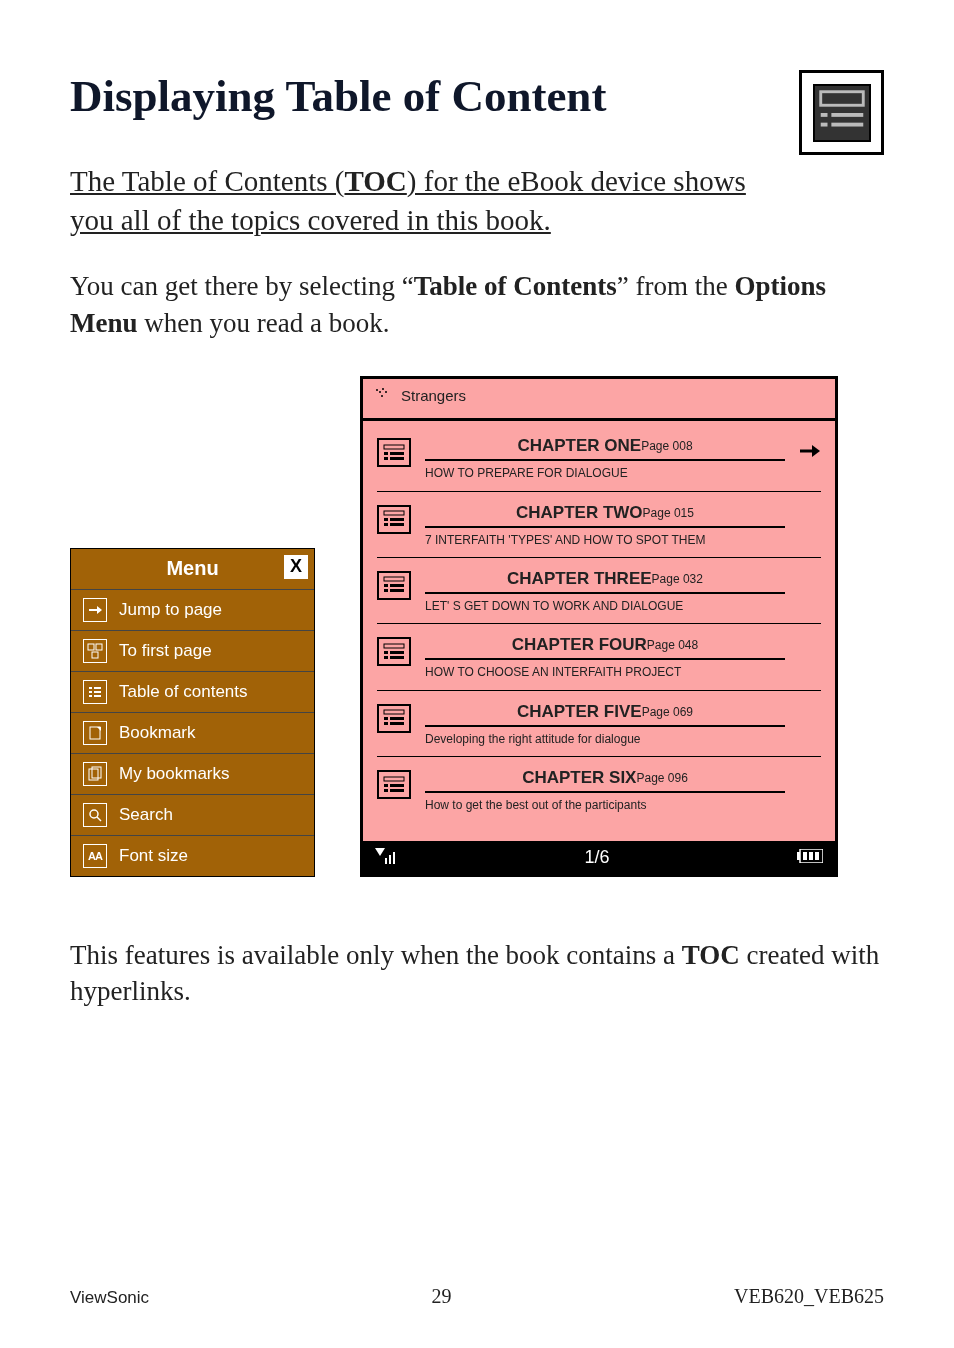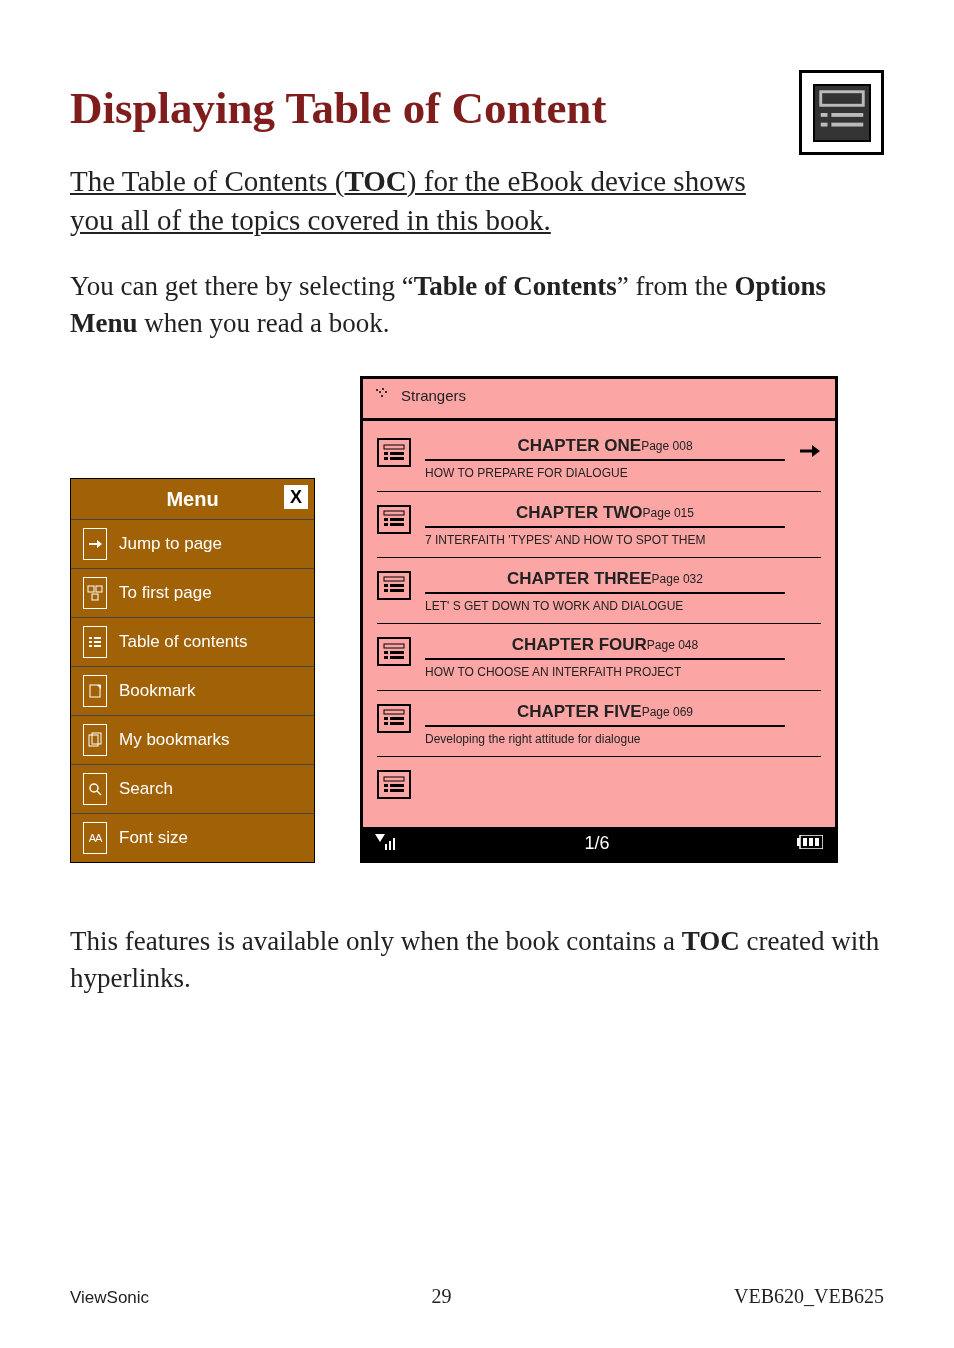--- a/index.html
+++ b/index.html
@@ -1,33 +1,33 @@
 <!DOCTYPE html>
 <html><head>
 <meta charset="utf-8">
 <style>
   * { box-sizing: border-box; margin: 0; padding: 0; }
   html, body { width: 954px; height: 1348px; background: #fff; font-family: "Times New Roman", Times, serif; color: #222; }
   .page { position: relative; width: 954px; height: 1348px; padding: 70px 70px 40px 70px; }
   .title-row { display: flex; justify-content: space-between; align-items: flex-start; }
-  .title { font-size: 45px; font-weight: bold; color: #7f1d1d; margin-top: 12px; }
+  .title { font-size: 45px; font-weight: bold; color: #0f172a; }
   .title-icon-box { width: 85px; height: 85px; border: 3.5px solid #000; background: #fff; display: flex; align-items: center; justify-content: center; }
   .title-icon-box svg { width: 58px; height: 58px; }
   .intro { margin-top: 7px; font-size: 29px; line-height: 1.35; max-width: 700px; text-decoration: underline; }
   .intro2 { margin-top: 28px; font-size: 27px; line-height: 1.35; }
 
   .figure-area { margin-top: 35px; display: flex; align-items: flex-end; gap: 45px; }
 
   
   .menu-panel { width: 245px; background: #a16207; color: #fff; border: 1px solid #000; font-family: Arial, Helvetica, sans-serif; }
   .menu-header { display: flex; align-items: center; justify-content: center; position: relative; height: 40px; }
   .menu-title { font-weight: bold; font-size: 20px; }
   .menu-close { position: absolute; right: 6px; top: 6px; width: 24px; height: 24px; background: #fff; color: #000; font-weight: bold; font-size: 18px; display: flex; align-items: center; justify-content: center; font-family: Arial, sans-serif; }
   .menu-item { display: flex; align-items: center; gap: 12px; padding: 8px 12px; border-top: 1px solid #444; font-size: 17px; }
-  .menu-item .mi-icon { width: 24px; height: 32px; border: 1.5px solid #fff; display: flex; align-items: center; justify-content: center; font-size: 12px; font-weight: normal; }
+  .menu-item .mi-icon { width: 24px; height: 24px; border: 1.5px solid #fff; display: flex; align-items: center; justify-content: center; font-size: 12px; font-weight: bold; }
 
   
   .toc-screen { width: 478px; border: 3.5px solid #000; background: #fca5a5; font-family: Arial, Helvetica, sans-serif; }
   .toc-topbar { display: flex; align-items: center; gap: 10px; padding: 7px 10px 14px 10px; border-bottom: 3px solid #000; }
   .toc-book-icon { width: 18px; height: 18px; }
   .toc-book-title { font-size: 15px; }
   .toc-list { padding: 4px 14px 0 14px; }
   .toc-row { display: flex; align-items: flex-start; gap: 14px; padding: 11px 0 10px 0; border-bottom: 1.5px solid #000; }
   .toc-row:last-child { border-bottom: none; padding-bottom: 28px; }
   .toc-row-icon { width: 34px; height: 29px; border: 2px solid #000; flex-shrink: 0; display: flex; align-items: center; justify-content: center; margin-top: 2px; }
@@ -272,20 +272,28 @@
           <div class="toc-row">
             <div class="toc-row-icon">
               <svg width="22" height="18" viewBox="0 0 22 18">
                 <rect x="1" y="1" width="20" height="4" fill="none" stroke="#000"></rect>
                 <rect x="1" y="8" width="4" height="3" fill="#000"></rect>
                 <rect x="7" y="8" width="14" height="3" fill="#000"></rect>
                 <rect x="1" y="13" width="4" height="3" fill="#000"></rect>
                 <rect x="7" y="13" width="14" height="3" fill="#000"></rect>
               </svg>
             </div>
+            <div class="toc-row-main">
+              <div class="toc-row-head">
+                <span class="toc-chapter">CHAPTER SIX</span>
+                <span class="toc-page">Page 096</span>
+              </div>
+              <div class="toc-undln"></div>
+              <div class="toc-sub">How to get the best out of the participants</div>
+            </div>
             <div class="toc-row-arrow"></div>
           </div>
         </div>
       <div class="toc-bottombar">
         <span class="toc-signal">
           <svg width="22" height="16" viewBox="0 0 22 16">
               <polygon points="0,0 5,8 10,0" fill="#fff"></polygon>
               <rect x="10" y="10" width="2" height="6" fill="#fff"></rect>
               <rect x="14" y="7" width="2" height="9" fill="#fff"></rect>
               <rect x="18" y="4" width="2" height="12" fill="#fff"></rect>

